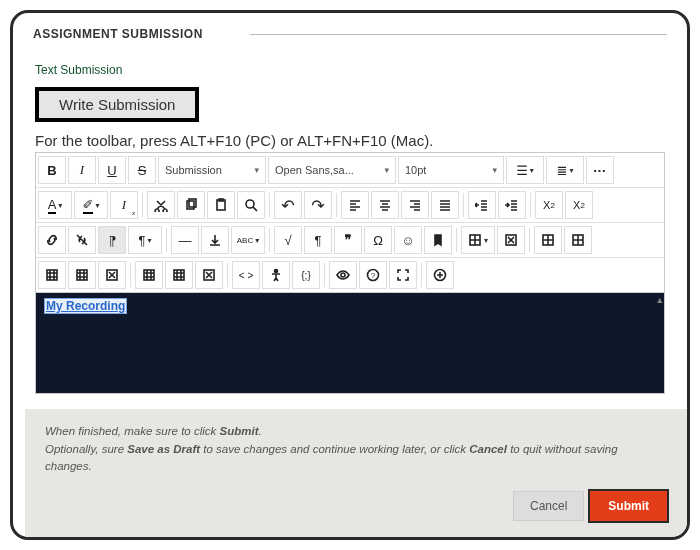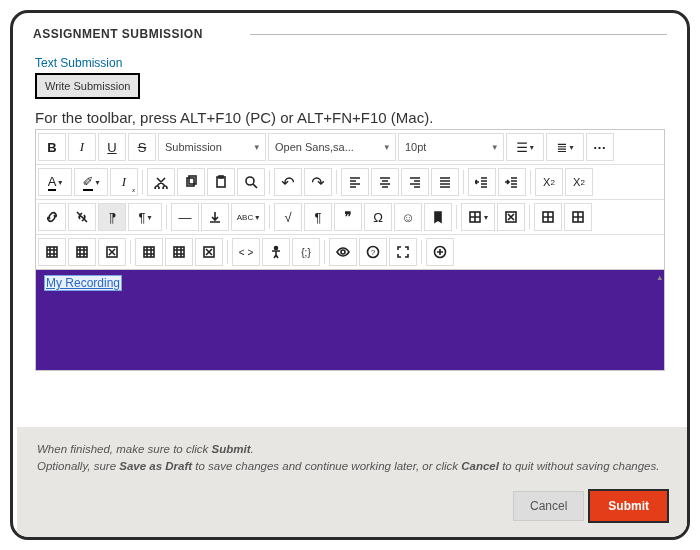--- a/index.html
+++ b/index.html
@@ -39,28 +39,28 @@
     flex: 1;
     height: 1px;
     background: #bbb;
     margin-left: 10px;
   }
   .content {
     padding: 6px 22px 0 22px;
   }
   .section-label {
     font-size: 12px;
-    margin: 3px 0;
-    color: #0369a1;
+    margin: 10px 0;
+    color: #14532d;
   }
   .write-btn {
     background: #e5e5e5;
-    border: 2px solid #000000;
-    padding: 5px 8px;
-    font-size: 11px;
+    border: 4px solid #000000;
+    padding: 5px 20px;
+    font-size: 15px;
     color: #333;
     cursor: pointer;
   }
   .hint {
     font-size: 15px;
     color: #333;
     margin: 10px 0 3px 0;
   }
   .editor {
     border: 1px solid #c8c8c8;
@@ -111,40 +111,41 @@
   .divider {
     width: 1px;
     background: #ddd;
     margin: 4px 3px;
   }
   .edit-area {
     position: relative;
     height: 100px;
     padding: 6px 14px 6px 8px;
     font-size: 12px;
-    background: #4c1d95;
+    background: #0f172a;
+    font-weight: bold;
   }
   .edit-area .link-text {
     color: #2968c8;
     text-decoration: underline;
     border: 1px solid #7aa5e8;
     background: #e8f0fc;
     padding: 0 1px;
   }
   .scroll-indicator {
     position: absolute;
     right: 2px;
     top: 2px;
     font-size: 9px;
     color: #888;
   }
   .footer {
     position: absolute;
     bottom: 0;
-    left: 4px;
+    left: 12px;
     right: 0;
     background: #e8e6e3;
     padding: 14px 20px 16px 20px;
   }
   .footer-text {
     font-size: 11.5px;
     color: #555;
     font-style: italic;
     line-height: 1.5;
   }

